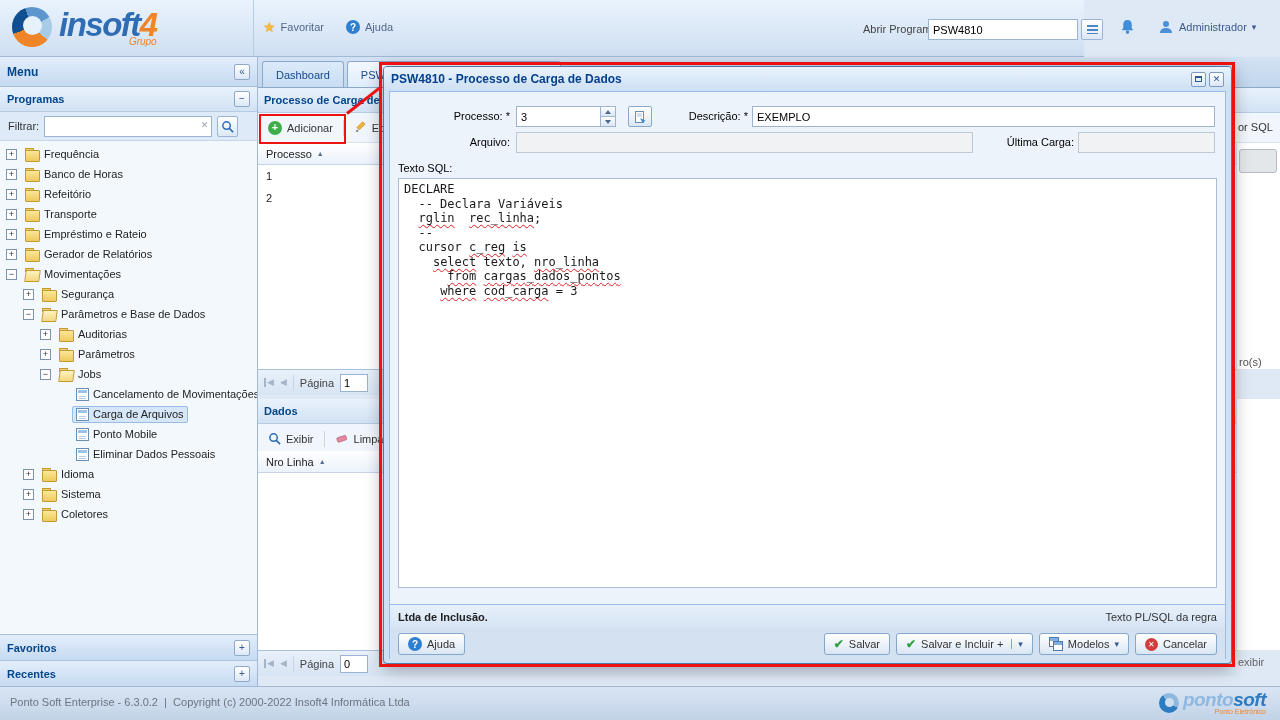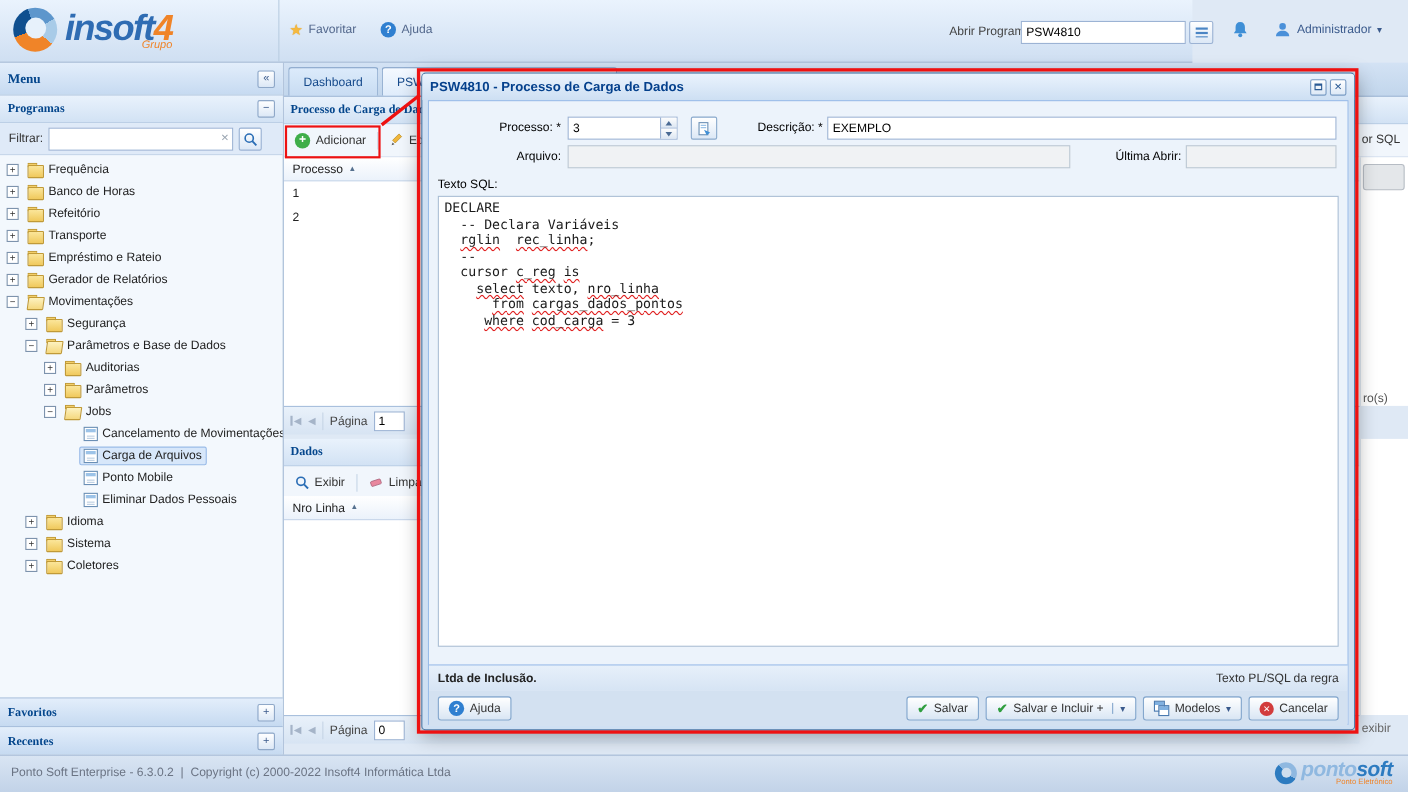--- a/index.html
+++ b/index.html
@@ -41,21 +41,21 @@
   .bell { position:absolute; left:1119px; top:18px; cursor:pointer; }
   .user { position:absolute; left:1158px; top:19px; display:flex; align-items:center; gap:5px;
     color:#3a5a8c; cursor:pointer; }
   .caret { font-size:9px; color:#3a5a8c; }
 
   
   .sidebar { position:absolute; left:0; top:57px; width:258px; height:629px;
     background:#f3f8fd; border-right:1px solid #a3b8d4; display:flex; flex-direction:column; z-index:4; }
   .menu-hdr { height:30px; flex:none; background:linear-gradient(#e3eefb,#c6daf1);
     border-bottom:1px solid #a9c0dd; display:flex; align-items:center; padding:0 7px; }
-  .panel-title { font-weight:bold; color:#04468c; font-size:12px; flex:1;font-family:Liberation Serif, serif; }
+  .panel-title { font-weight:bold; color:#04468c; font-size:12px; flex:1; }
   .tool-box { width:16px; height:16px; border:1px solid #8fa8c8; border-radius:2px;
     background:linear-gradient(#fff,#dce8f6); display:flex; align-items:center; justify-content:center;
     color:#3a5a8c; font-size:10px; line-height:10px; cursor:pointer; flex:none; }
   .prog-hdr { height:25px; flex:none; background:linear-gradient(#e9f2fc,#d2e2f4);
     border-bottom:1px solid #b6cbe4; display:flex; align-items:center; padding:0 7px; }
   .prog-hdr .panel-title { font-size:11px; }
   .filter-row { height:29px; flex:none; background:#dfeaf8; border-bottom:1px solid #c7d7ea;
     display:flex; align-items:center; padding:0 8px; gap:5px; }
   .filter-wrap { position:relative; width:168px; height:21px; }
   .filter-wrap input { width:100%; }
@@ -538,21 +538,21 @@
             <line x1="4" y1="4" x2="9" y2="4" stroke="#9cc3e8"></line>
             <line x1="4" y1="6" x2="9" y2="6" stroke="#9cc3e8"></line>
             <path d="M7 8 L12.5 10.5 L9.5 13 Z" fill="#3f8fd6"></path>
           </svg>
       </span>
       <span class="f-label" style="left:268px; top:18px; width:90px">Descrição: *</span>
       <input class="txt" style="position: absolute; left: 362px; top: 14px; width: 463px;" value="EXEMPLO">
 
       <span class="f-label" style="left:8px; top:44px">Arquivo:</span>
       <input class="txt disabled" style="position: absolute; left: 126px; top: 40px; width: 457px;" value="">
-      <span class="f-label" style="left:570px; top:44px; width:114px">Última Abrir:</span>
+      <span class="f-label" style="left:570px; top:44px; width:114px">Última Carga:</span>
       <input class="txt disabled" style="position: absolute; left: 688px; top: 40px; width: 137px;" value="">
 
       <span style="position:absolute; left:8px; top:70px; color:#000">Texto SQL:</span>
       <div class="sql-editor">
           <div class="sql-line"><span>DECLARE</span></div>
           <div class="sql-line"><span>  -- Declara Variáveis</span></div>
           <div class="sql-line"><span>  </span><span class="sq">rglin</span><span>  </span><span class="sq">rec_linha</span><span>;</span></div>
           <div class="sql-line"><span>  --</span></div>
           <div class="sql-line"><span>  cursor </span><span class="sq">c_reg</span><span> </span><span class="sq">is</span></div>
           <div class="sql-line"><span>    </span><span class="sq">select</span><span> texto, </span><span class="sq">nro_linha</span></div>

